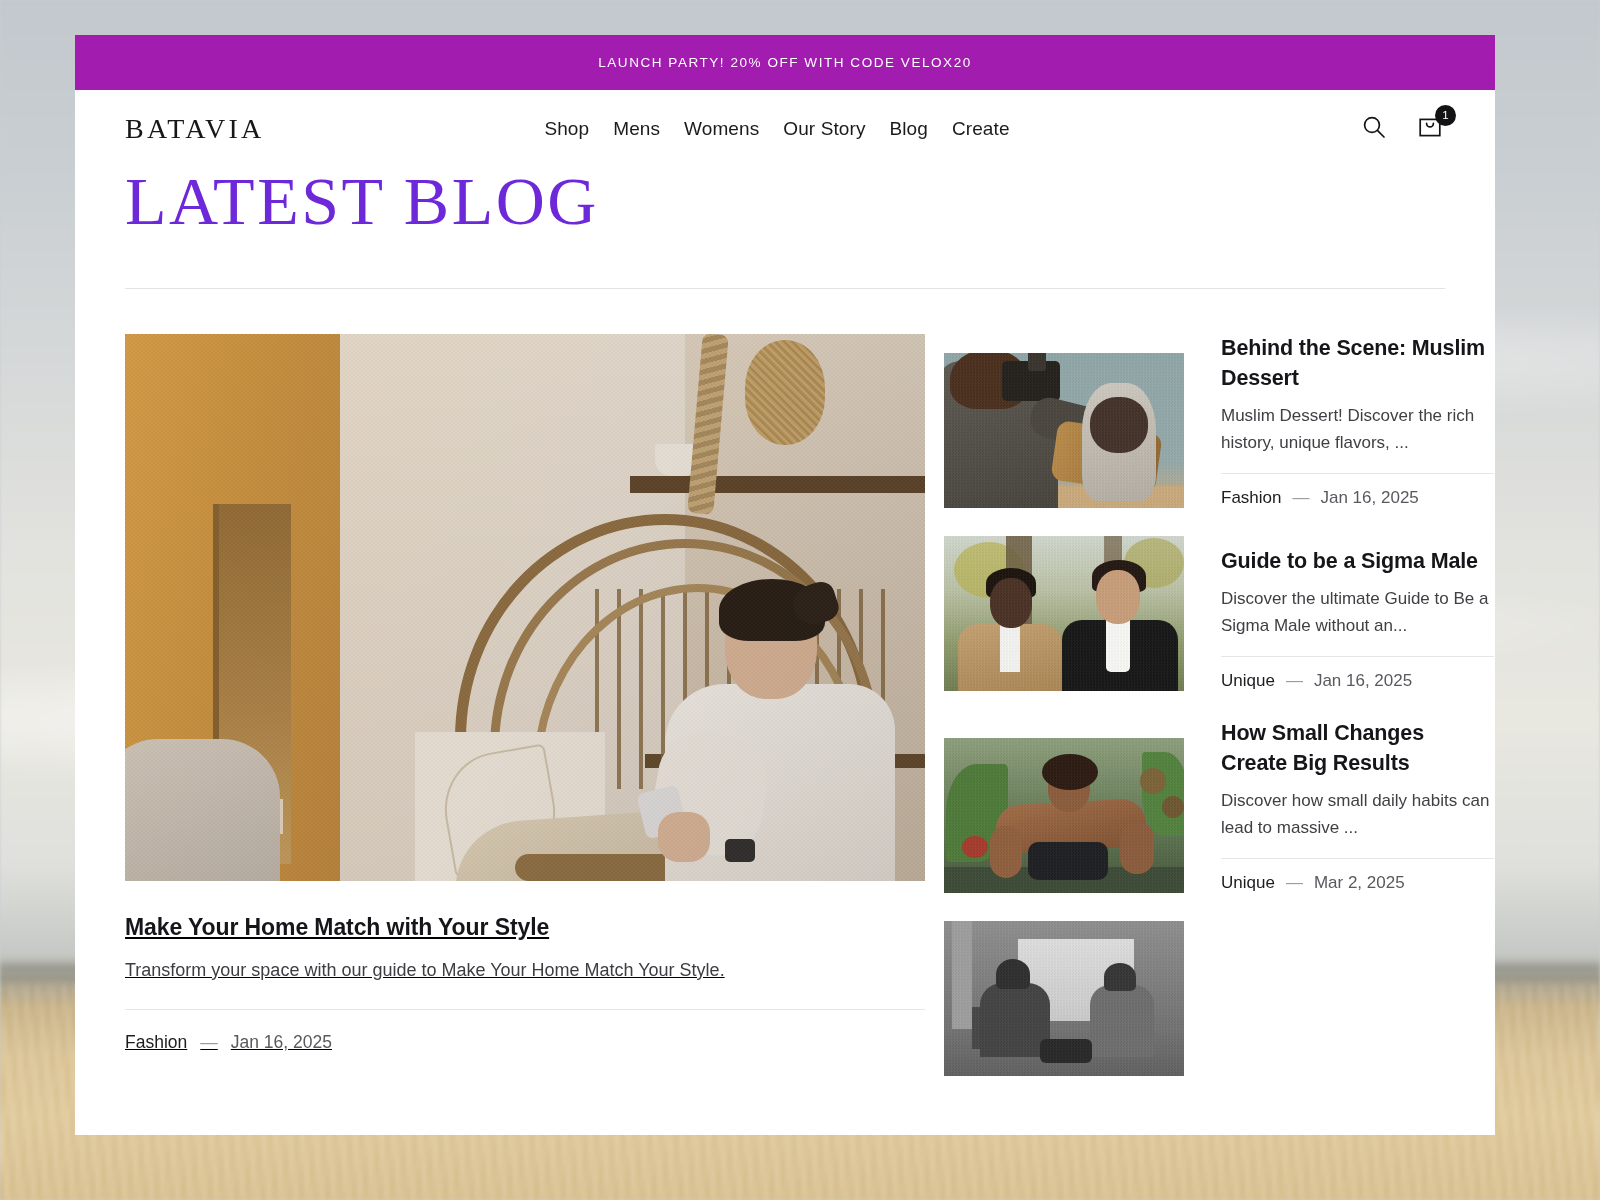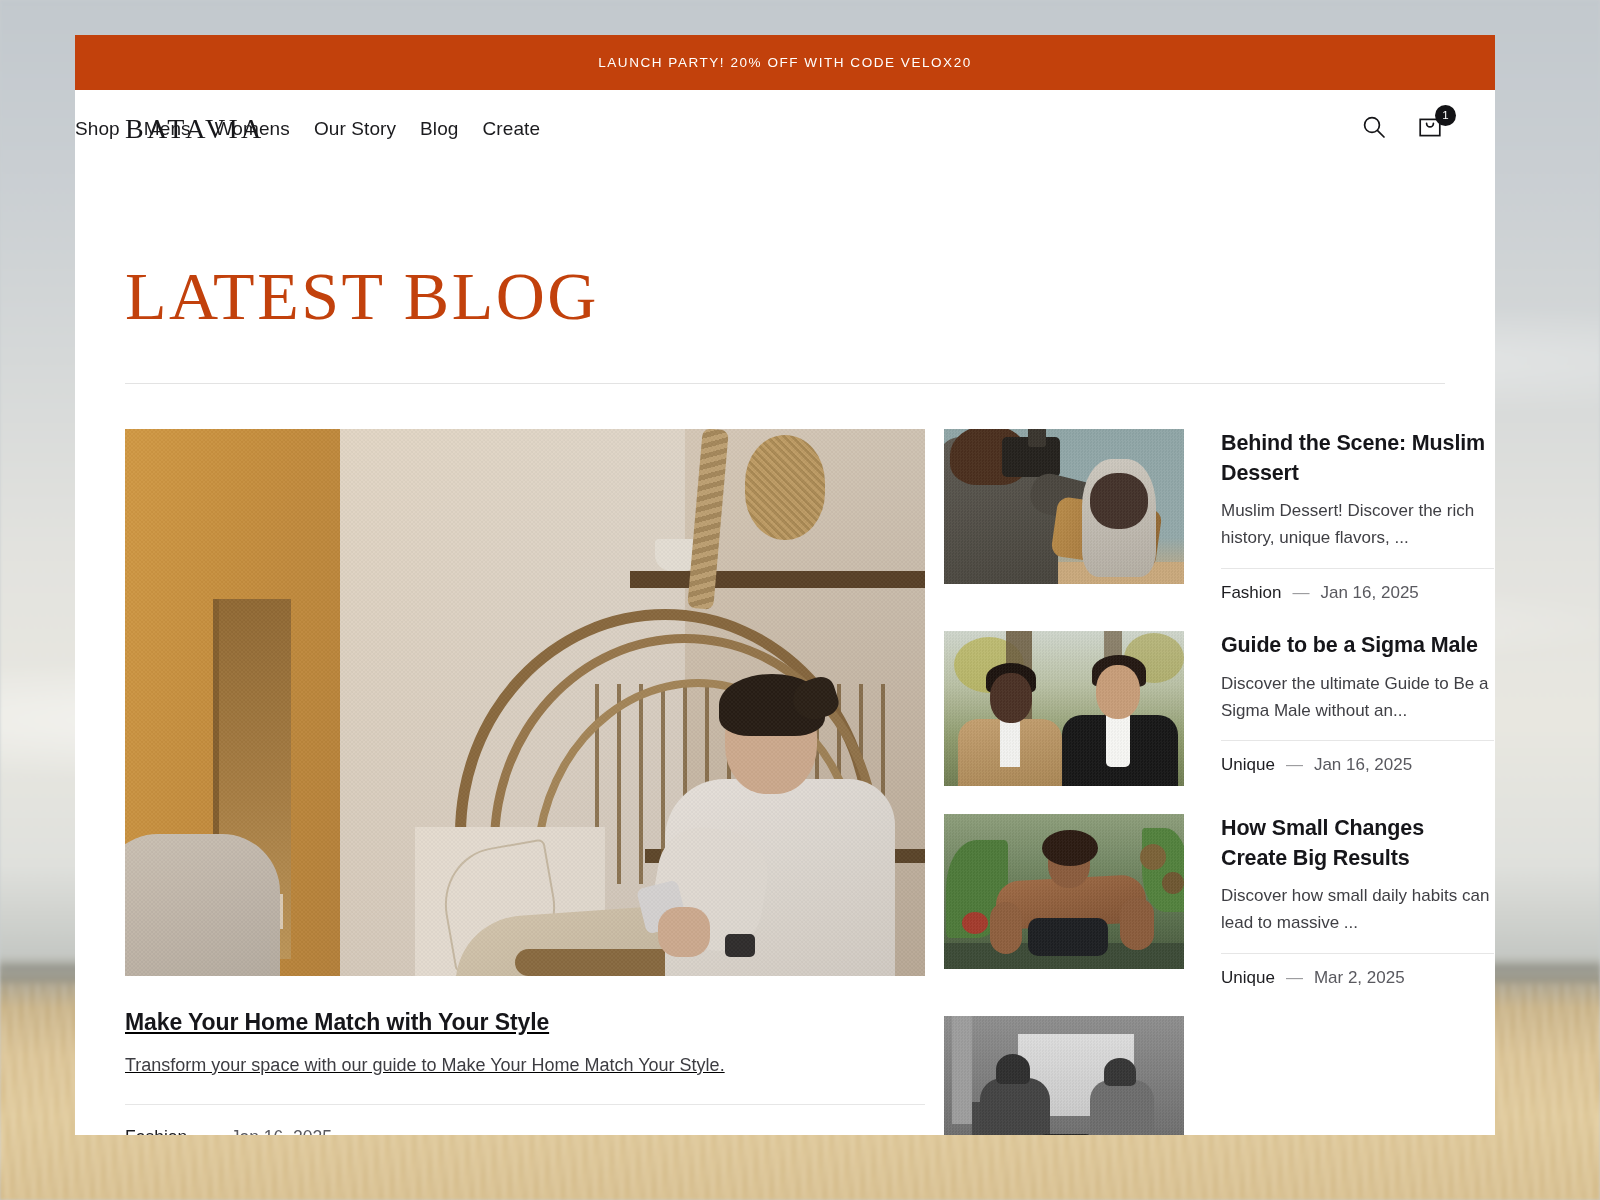--- a/index.html
+++ b/index.html
@@ -78,21 +78,21 @@
     top: 35px;
     width: 1420px;
     height: 1100px;
     background: #ffffff;
     overflow: hidden;
   }
 
   
   .announce {
     height: 55px;
-    background: #c2410c;
+    background: #a21caf;
     color: #ffffff;
     display: flex;
     align-items: center;
     justify-content: center;
     font-size: 13.5px;
     letter-spacing: 1.55px;
     font-weight: 500;
   }
 
   
@@ -108,20 +108,21 @@
     font-size: 28px;
     letter-spacing: 3.2px;
     color: #17171a;
     font-weight: 400;
     white-space: nowrap;
   }
   .nav {
     position: absolute;
     left: 0; right: 16px;
     display: flex;
+    justify-content: center;
     gap: 24px;
     pointer-events: none;
   }
   .nav a {
     pointer-events: auto;
     font-size: 19px;
     color: #1b1b1e;
     text-decoration: none;
     letter-spacing: .1px;
   }
@@ -153,23 +154,22 @@
     justify-content: center;
     font-weight: 500;
   }
 
   
   .page-body { padding: 0 50px; }
   .page-title {
     font-family: "Liberation Serif", serif;
     font-size: 68px;
     letter-spacing: 2.5px;
-    color: #c2410c;
+    color: #6d28d9;
     font-weight: 400;
-    margin-top: 95px;
     line-height: 1;
   }
   .title-rule {
     border-top: 1px solid #e3e3e3;
     margin-top: 53px;
   }
 
   
   .blog-grid {
     display: flex;
@@ -212,20 +212,21 @@
   .meta-dash { color: #9b9b9e; }
   .meta-date { color: #59595f; }
 
   
   .side-list { width: 550px; flex: 0 0 550px; }
   .side-item {
     display: flex;
     gap: 37px;
     margin-bottom: 28px;
     cursor: pointer;
+    align-items: flex-end;
   }
   .side-item:last-child { margin-bottom: 0; }
   .side-thumb {
     width: 240px; height: 155px;
     flex: 0 0 240px;
     overflow: hidden;
     position: relative;
     background: #b9b9b4;
   }
   .side-text { flex: 1; min-width: 0; }

